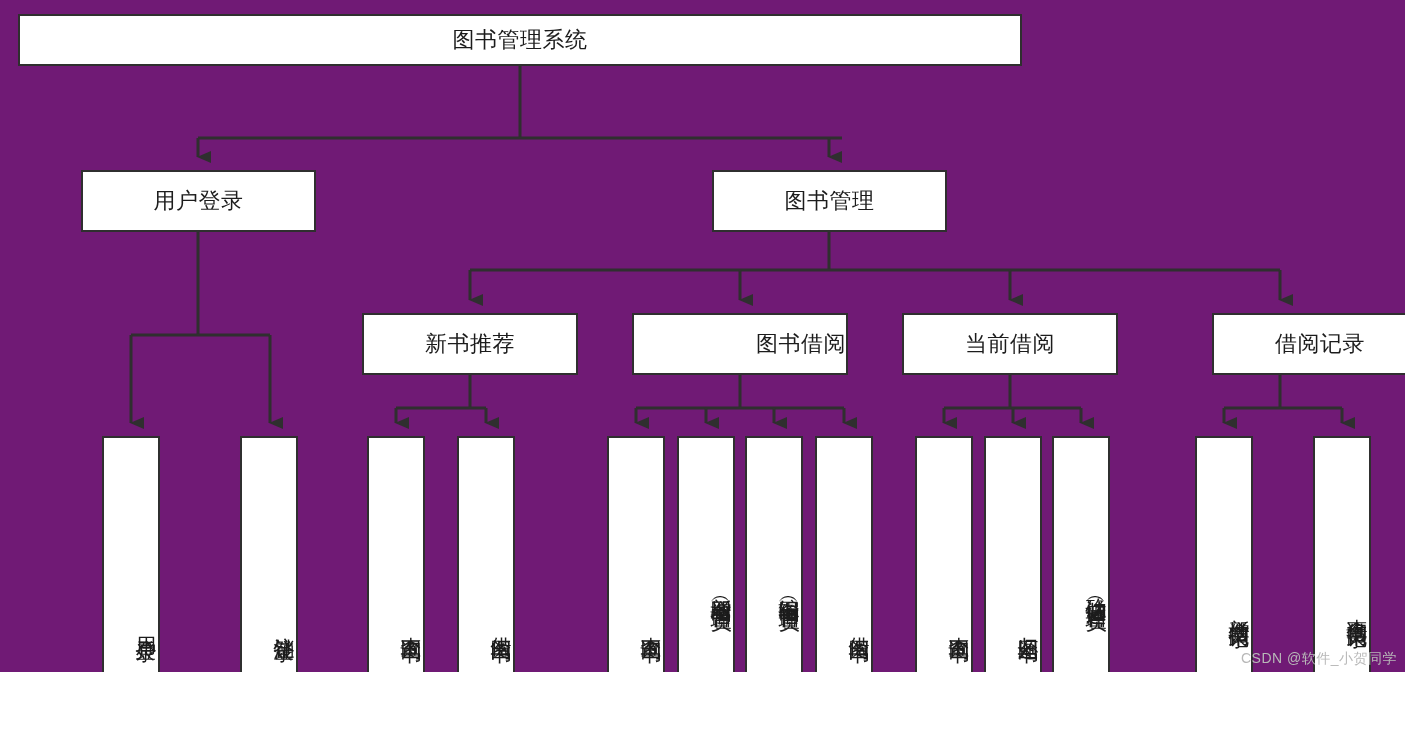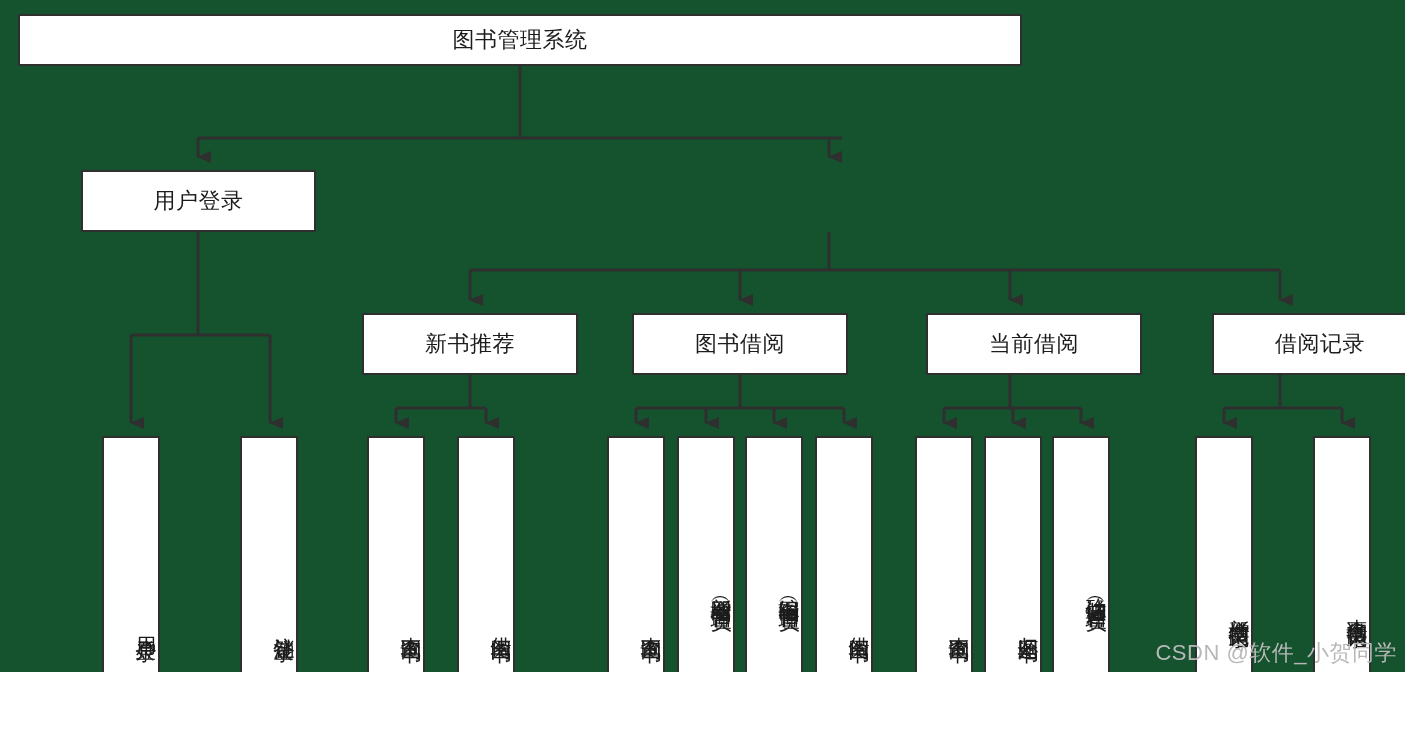--- a/index.html
+++ b/index.html
@@ -8,21 +8,21 @@
     padding: 0;
     background: #ffffff;
   }
   body {
     font-family: "Liberation Sans", "DejaVu Sans", sans-serif;
   }
   #diagram-root {
     position: relative;
     width: 1405px;
     height: 672px;
-    background: #14532d;
+    background: #701a75;
     overflow: hidden;
   }
   #edge-layer {
     position: absolute;
     left: 0;
     top: 0;
     width: 1405px;
     height: 747px;
     pointer-events: none;
   }
@@ -55,21 +55,21 @@
     padding-top: 10px;
   }
   .node-label {
     display: block;
     white-space: nowrap;
   }
   #watermark {
     position: absolute;
     right: 8px;
     bottom: 4px;
-    font-size: 22px;
+    font-size: 14px;
     color: #b8b8b8;
     letter-spacing: 0.5px;
     white-space: nowrap;
     user-select: none;
   }
 </style>
 </head>
 <body>
 
 <div id="diagram-root">
@@ -124,28 +124,31 @@
     </g>
   </svg>
 
   <div class="node horizontal" style="left:18px; top:14px; width:1004px; height:52px;">
     <span class="node-label">图书管理系统</span>
   </div>
 
   <div class="node horizontal" style="left:81px; top:170px; width:235px; height:62px;">
     <span class="node-label">用户登录</span>
   </div>
+  <div class="node horizontal" style="left:712px; top:170px; width:235px; height:62px;">
+    <span class="node-label">图书管理</span>
+  </div>
 
   <div class="node horizontal" style="left:362px; top:313px; width:216px; height:62px;text-align:center;">
     <span class="node-label">新书推荐</span>
   </div>
-  <div class="node horizontal" style="left:632px; top:313px; width:216px; height:62px;">
+  <div class="node horizontal" style="left:632px; top:313px; width:216px; height:62px;justify-content:flex-end;">
     <span class="node-label">图书借阅</span>
   </div>
-  <div class="node horizontal" style="left:926px; top:313px; width:216px; height:62px;">
+  <div class="node horizontal" style="left:902px; top:313px; width:216px; height:62px;">
     <span class="node-label">当前借阅</span>
   </div>
   <div class="node horizontal" style="left:1212px; top:313px; width:216px; height:62px;">
     <span class="node-label">借阅记录</span>
   </div>
 
   <div class="node vertical" style="left:102px; top:436px; width:58px; height:297px; padding-top:78px;">
     <span class="node-label">用户登录</span>
   </div>
   <div class="node vertical" style="left:240px; top:436px; width:58px; height:297px; padding-top:78px;">

